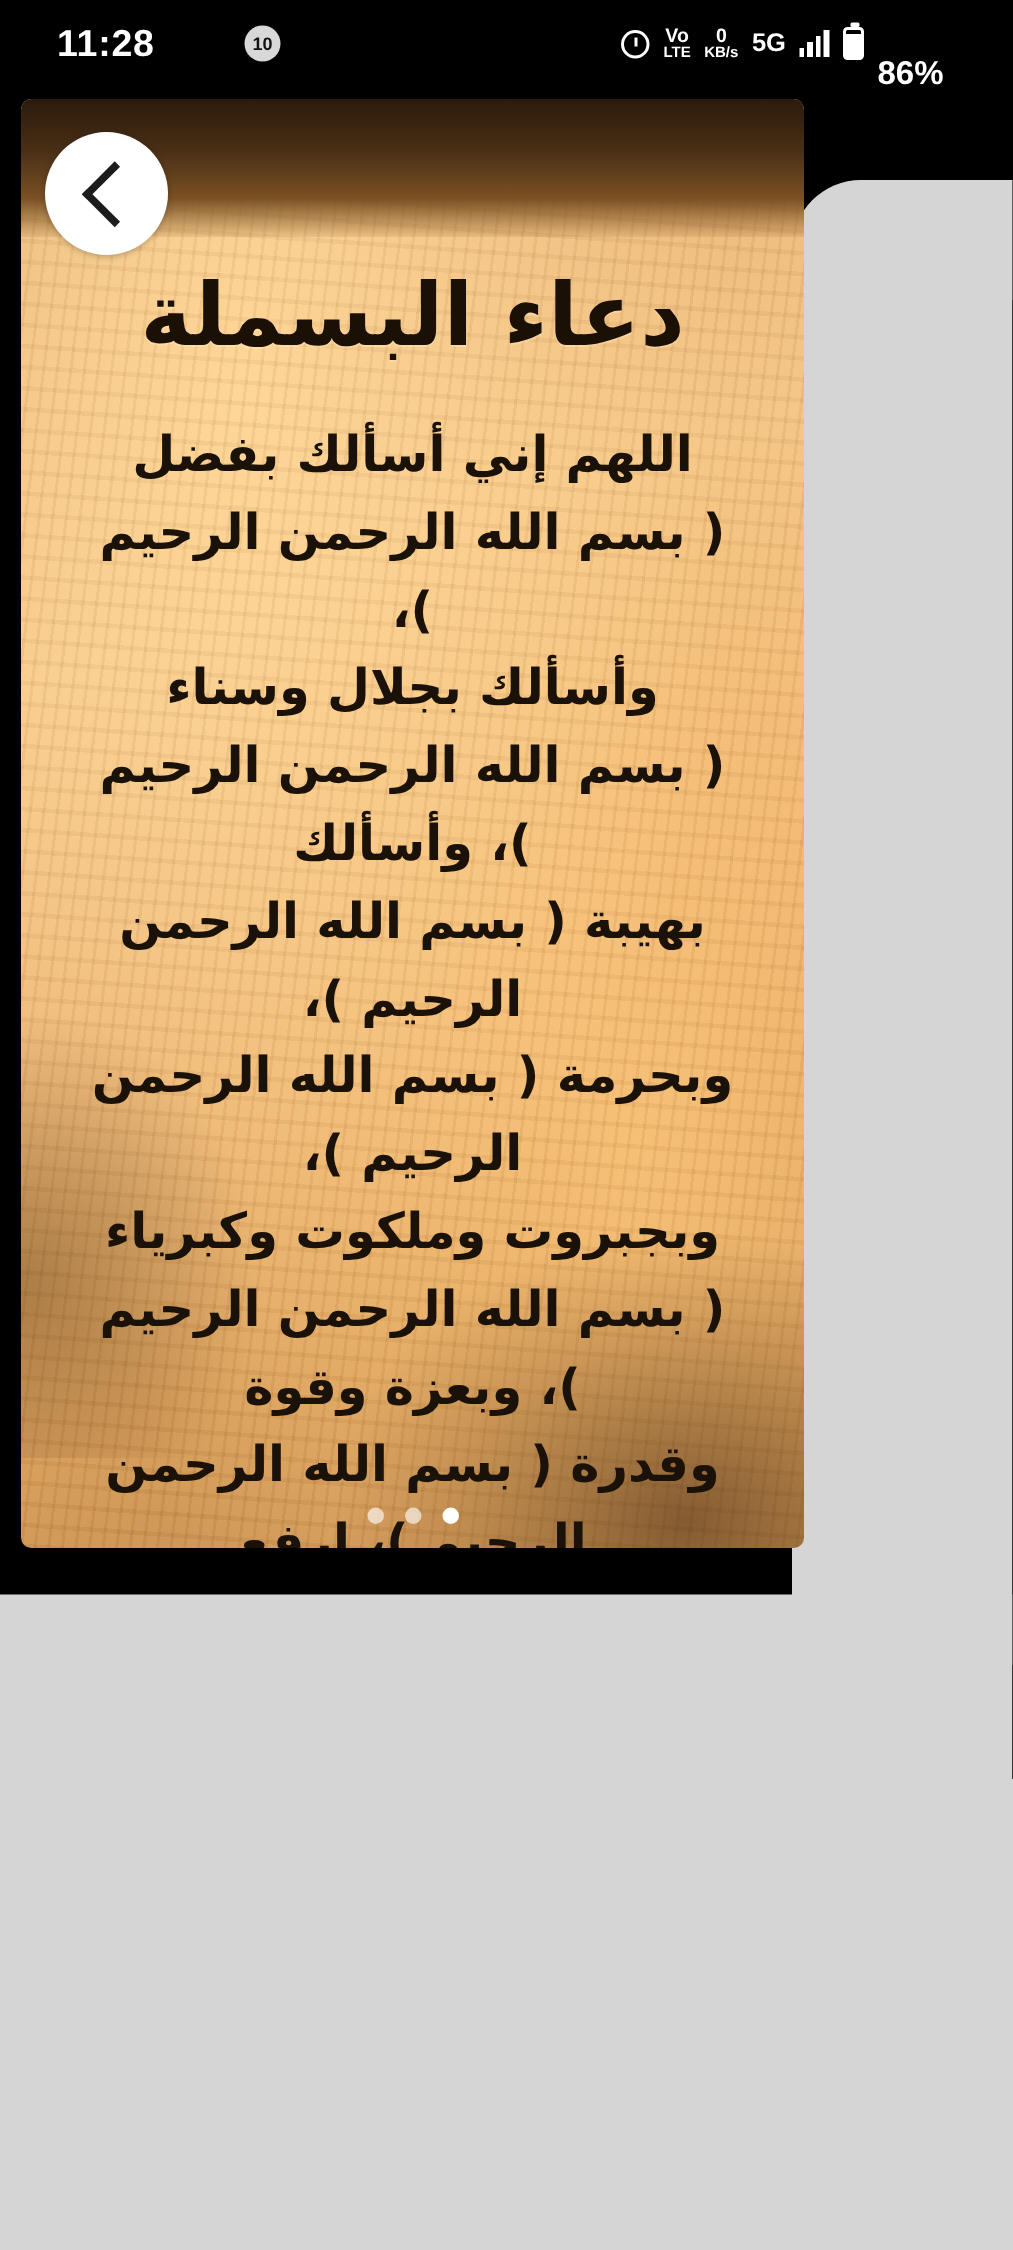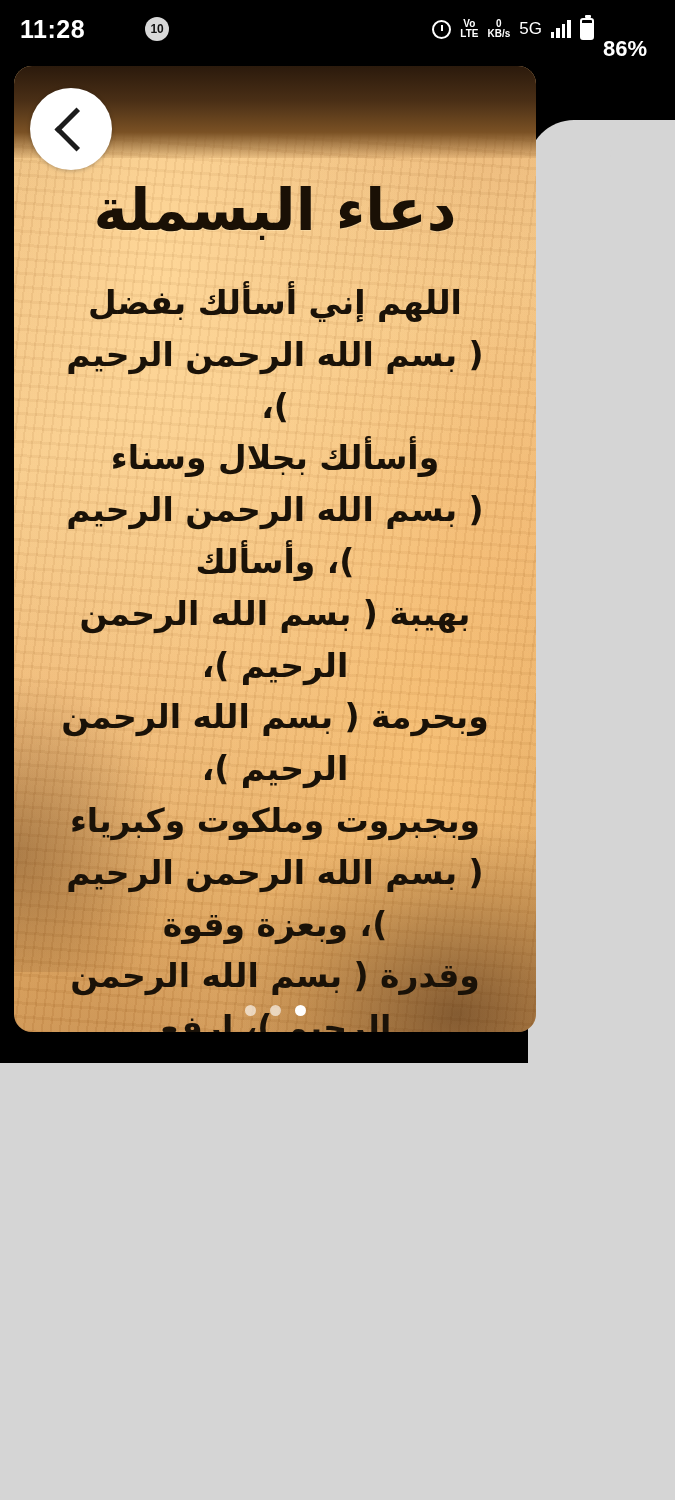--- a/index.html
+++ b/index.html
@@ -19,21 +19,21 @@
   #status-bar {
     position: absolute;
     top: 0; left: 0;
     width: 667px;
     height: 58px;
     background: #000;
     color: #ffffff;
     display: flex;
     align-items: center;
     justify-content: space-between;
-    padding: 0 20px;
+    padding: 0 38px;
     box-sizing: border-box;
     z-index: 40;
   }
   .sb-left {
     display: flex;
     align-items: center;
     gap: 16px;
   }
   #status-time {
     font-size: 25px;
@@ -59,24 +59,24 @@
     gap: 9px;
   }
   .sb-stack {
     display: flex;
     flex-direction: column;
     align-items: center;
     line-height: 1.02;
     font-size: 10px;
     font-weight: bold;
   }
-  .sb-stack .small { font-size: 10px; }
+  .sb-stack .small { font-size: 13px; }
   .sb-text {
     font-size: 17px;
-    font-weight: normal;
+    font-weight: bold;
   }
   .alarm-icon {
     width: 19px; height: 19px;
     border: 2px solid #fff;
     border-radius: 50%;
     position: relative;
     box-sizing: border-box;
   }
   .alarm-icon::before {
     content: "";
@@ -161,21 +161,21 @@
     background: #fdfdfd;
   }
 
   
   #story-card {
     position: absolute;
     left: 14px;
     top: 66px;
     width: 522px;
     height: 966px;
-    border-radius: 18px;
+    border-radius: 7px;
     overflow: hidden;
     background:
       radial-gradient(ellipse at 28% 20%, rgba(255,214,150,0.95) 0%, rgba(0,0,0,0) 62%),
       radial-gradient(ellipse at 78% 72%, rgba(255,198,120,0.75) 0%, rgba(0,0,0,0) 60%),
       linear-gradient(160deg, #caa063 0%, #e8b273 14%, #f3c484 34%, #e9ae6b 58%, #d59a55 78%, #b87f45 100%);
     z-index: 10;
   }
   
   #story-card::before {
     content: "";

